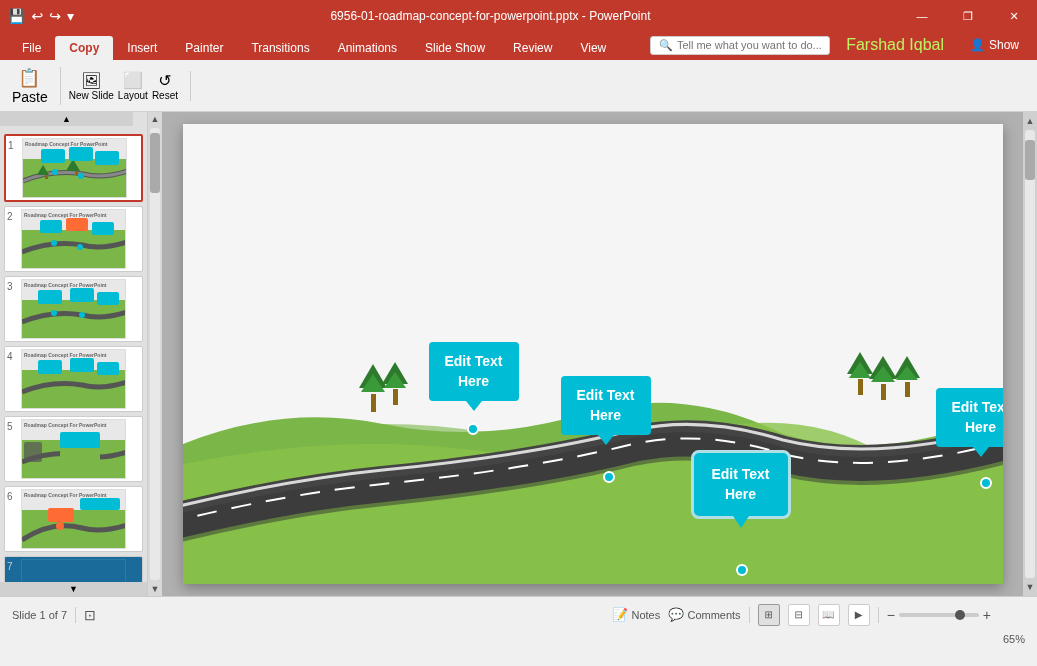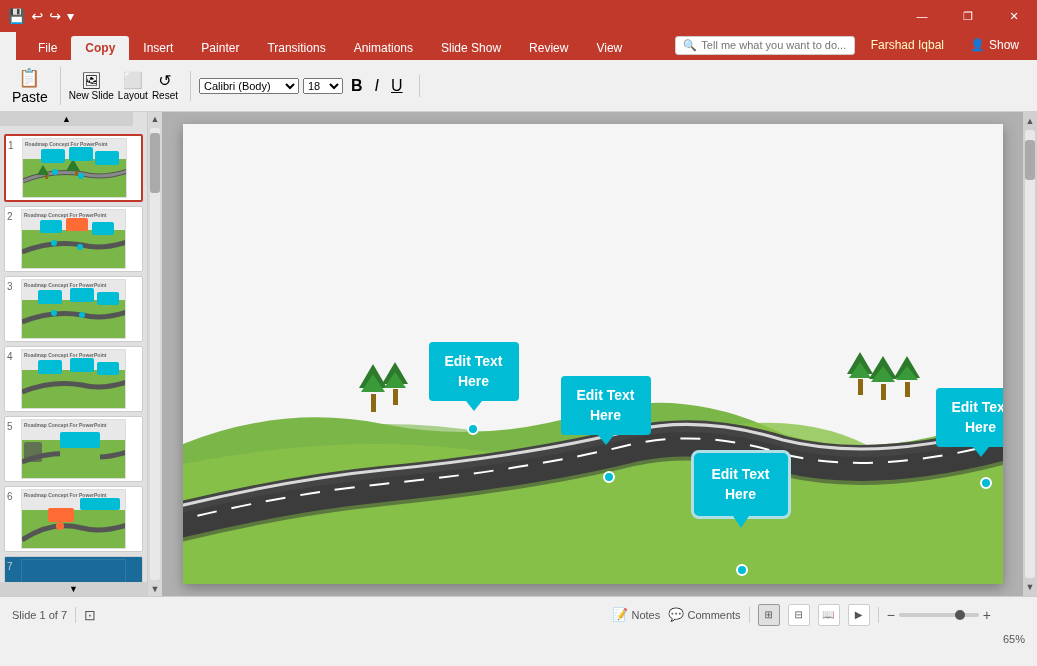--- a/index.html
+++ b/index.html
@@ -20,21 +20,20 @@
     #titlebar .qat { display: flex; align-items: center; padding: 0 8px; gap: 6px; }
     #titlebar .qat span { cursor: pointer; font-size: 14px; }
 
     
     #ribbon-tabs {
       height: 28px;
       background: #c0392b;
       display: flex;
       align-items: flex-end;
       padding: 0 8px;
-      margin-left: 16px;
     }
     .ribbon-tab {
       padding: 4px 14px 4px 14px;
       font-size: 12px;
       color: white;
       cursor: pointer;
       border-radius: 3px 3px 0 0;
       height: 24px;
       display: flex;
       align-items: center;
@@ -144,20 +143,21 @@
 </head>
 <body>
 
 <div id="titlebar">
   <div class="qat">
     <span title="Save">💾</span>
     <span title="Undo">↩</span>
     <span title="Redo">↪</span>
     <span>▾</span>
   </div>
+  <span class="title-text">6956-01-roadmap-concept-for-powerpoint.pptx - PowerPoint</span>
   <div class="win-controls">
     <div class="win-btn">—</div>
     <div class="win-btn">❐</div>
     <div class="win-btn close">✕</div>
   </div>
 </div>
 
 <div id="ribbon-tabs">
   <div class="ribbon-tab">File</div>
   <div class="ribbon-tab active">Copy</div>
@@ -167,21 +167,21 @@
   <div class="ribbon-tab">Animations</div>
   <div class="ribbon-tab">Slide Show</div>
   <div class="ribbon-tab">Review</div>
   <div class="ribbon-tab">View</div>
   <div style="margin-left: auto; display:flex; align-items:center; gap:8px; padding-bottom:4px;">
     <div class="ribbon-search">
       <span style="font-size:11px; color:#666; margin-right:4px;">🔍</span>
       <input type="text" style="background: transparent; text-align: center;" placeholder="Tell me what you want to do...">
     </div>
     <div class="user-area">
-      <span style="font-size:12px; color:#fef9c3;">Farshad Iqbal</span>
+      <span style="font-size:16px; color:#bef264;">Farshad Iqbal</span>
     </div>
     <button class="share-btn">
       <span>👤</span>
       <span>Show</span>
     </button>
   </div>
 </div>
 
 <div id="ribbon-bar" style="height:52px; background:#f0f0f0; border-bottom:1px solid #d0d0d0; display:flex; align-items:center; padding:4px 12px; gap:8px;">
   <div style="display:flex; gap:4px; padding-right:12px; border-right:1px solid #ccc;">
@@ -196,31 +196,20 @@
       <span style="font-size:10px;">New Slide</span>
     </div>
     <div style="display:flex; flex-direction:column; align-items:center; cursor:pointer;">
       <span style="font-size:16px;">⬜</span>
       <span style="font-size:10px;">Layout</span>
     </div>
     <div style="display:flex; flex-direction:column; align-items:center; cursor:pointer;">
       <span style="font-size:16px;">↺</span>
       <span style="font-size:10px;text-align:center;">Reset</span>
     </div>
-  </div>
-  <div style="display:flex; gap:4px; padding-right:12px; border-right:1px solid #ccc; align-items:center;">
-    <select style="font-size:11px; width:100px;">
-      <option>Calibri (Body)</option>
-    </select>
-    <select style="font-size:11px; width:40px;">
-      <option>18</option>
-    </select>
-    <span style="font-weight:bold; cursor:pointer; padding:2px 4px;">B</span>
-    <span style="font-style:italic; cursor:pointer; padding:2px 4px;">I</span>
-    <span style="text-decoration:underline; cursor:pointer; padding:2px 4px;">U</span>
   </div>
 </div>
 
 <div id="main" style="display:flex; height:484px;">
 
   <div style="position:relative; display:flex;">
     <div id="sidebar" style="width:148px; background:#e0e0e0; overflow:hidden; padding:4px 4px; display:flex; flex-direction:column; gap:4px;">
 
       <div style="position:absolute; top:0; left:0; right:14px; height:14px; background:#d0d0d0; display:flex; align-items:center; justify-content:center; cursor:pointer; z-index:10; font-size:9px;">▲</div>
 

